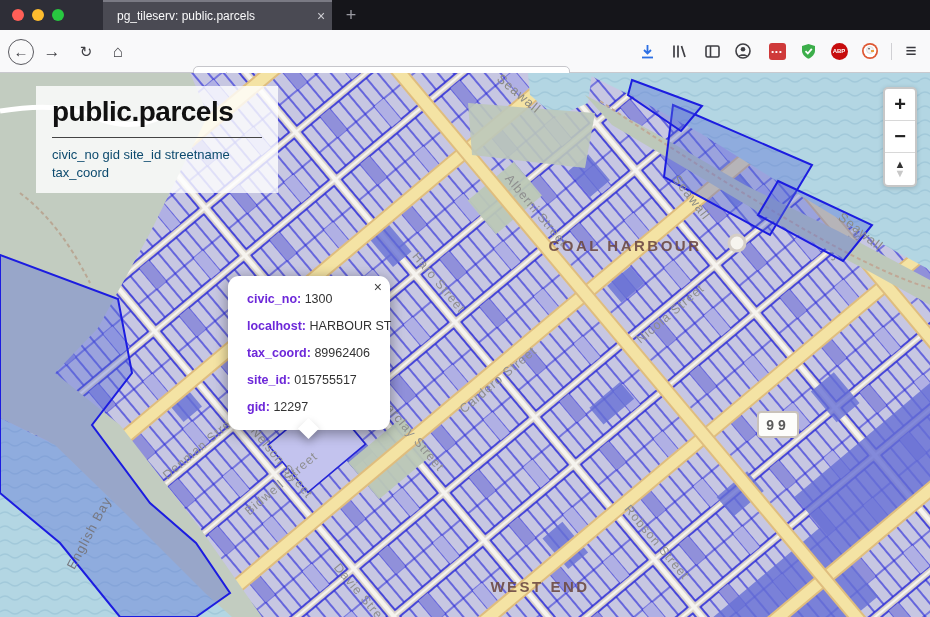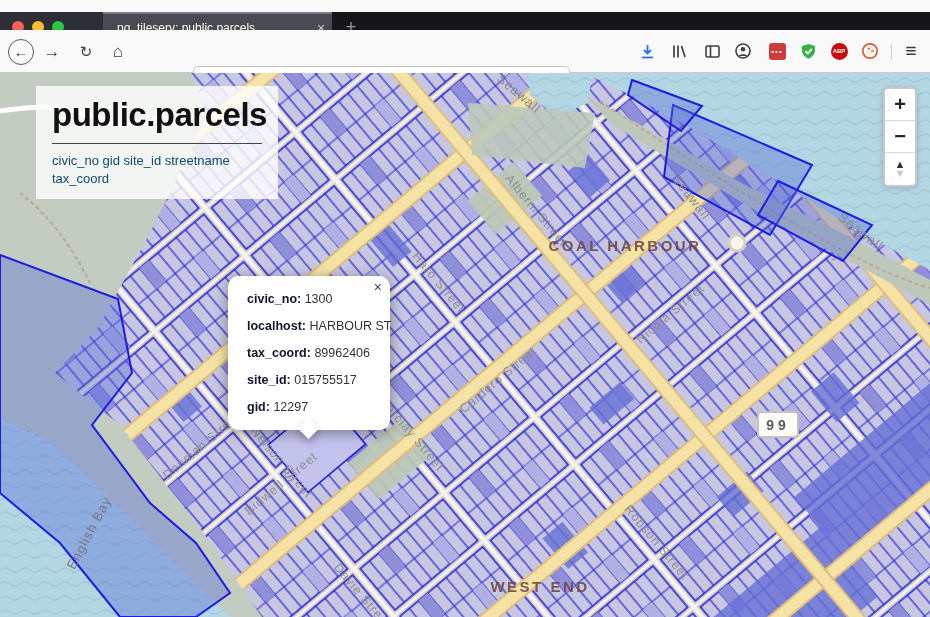--- a/index.html
+++ b/index.html
@@ -1,20 +1,20 @@
 <!DOCTYPE html>
 <html><head>
 <meta charset="utf-8">
 <style>
   html,body{margin:0;padding:0;background:#000;}
   *{box-sizing:border-box;font-family:"Liberation Sans",sans-serif;}
   #window{position:relative;width:930px;height:617px;overflow:hidden;background:#f9f9fa;}
 
   
-  .titlebar{position:absolute;left:0;top:12px;width:930px;height:30px;background:#15151a;}
+  .titlebar{position:absolute;left:0;top:0;width:930px;height:30px;background:#15151a;}
   .titlebar-left{position:absolute;left:0;top:0;width:103px;height:30px;background:#2e2e37;}
   .light{position:absolute;top:9px;width:12px;height:12px;border-radius:50%;}
   .light.r{left:12px;background:#ff5f57;}
   .light.y{left:32px;background:#febc2e;}
   .light.g{left:52px;background:#28c840;}
   .tab{position:absolute;left:103px;top:0;width:229px;height:30px;background:#4a4a53;border-top:2px solid #7a7a84;display:flex;align-items:center;}
   .tab-title{flex:1;margin-left:14px;font-size:12px;color:#f9f9fa;white-space:nowrap;overflow:hidden;}
   .tab-close{width:22px;color:#cfcfd4;font-size:14px;text-align:center;cursor:default;}
   .new-tab{position:absolute;left:338px;top:2px;width:26px;height:26px;color:#9a9aa2;font-size:18px;line-height:26px;text-align:center;}
 
@@ -39,28 +39,28 @@
   .ticon{position:absolute;top:8px;width:26px;height:26px;display:flex;align-items:center;justify-content:center;}
   .menu-btn{font-size:19px;color:#3a3a3f;}
   .vsep{position:absolute;top:13px;width:1px;height:17px;background:#d0d0d4;}
 
   
   .map{position:absolute;left:0;top:73px;width:930px;height:544px;background:#c9c9dc;overflow:hidden;}
   .map svg{position:absolute;left:0;top:0;}
 
   
   .title-card{position:absolute;left:36px;top:13px;width:242px;background:rgba(255,255,255,0.8);padding:10px 16px 12px;}
-  .title-card h1{margin:0;font-size:33px;font-weight:bold;color:#111;letter-spacing:-0.5px;}
+  .title-card h1{margin:0;font-size:28px;font-weight:bold;color:#111;letter-spacing:-0.5px;}
   .title-card hr{border:none;border-top:1.5px solid #444;margin:9px 0 8px;}
   .title-card p{margin:0;font-size:13px;color:#0c4a6e;line-height:1.35;width:200px;}
 
   
   .popup{position:absolute;left:228px;top:203px;width:162px;background:#fff;border-radius:11px;box-shadow:0 3px 14px rgba(0,0,0,0.4);padding:15px 19px 5px;}
   .popup p{margin:0 0 10px;font-size:12.5px;color:#333;line-height:1.35;white-space:nowrap;}
-  .popup b{color:#0f172a;}
+  .popup b{color:#6d28d9;}
   .popup-close{position:absolute;top:4px;right:8px;font-size:14px;color:#444;line-height:14px;cursor:default;}
   .popup-tip{position:absolute;left:301px;top:348px;width:15px;height:15px;background:#fff;transform:rotate(45deg);box-shadow:3px 3px 8px rgba(0,0,0,0.25);}
 
   
   .zoomctl{position:absolute;right:13px;top:14px;width:34px;background:#fff;border:2px solid rgba(0,0,0,0.22);border-radius:5px;box-shadow:0 1px 5px rgba(0,0,0,0.18);}
   .zbtn{width:100%;height:32px;display:flex;flex-direction:column;align-items:center;justify-content:center;font-size:20px;font-weight:bold;color:#222;border-bottom:1px solid #d8d8d8;cursor:default;}
   .zbtn:last-child{border-bottom:none;}
   .zbtn .up{font-size:11px;line-height:9px;color:#333;}
   .zbtn .down{font-size:11px;line-height:9px;color:#c8c8c8;}
 </style>

